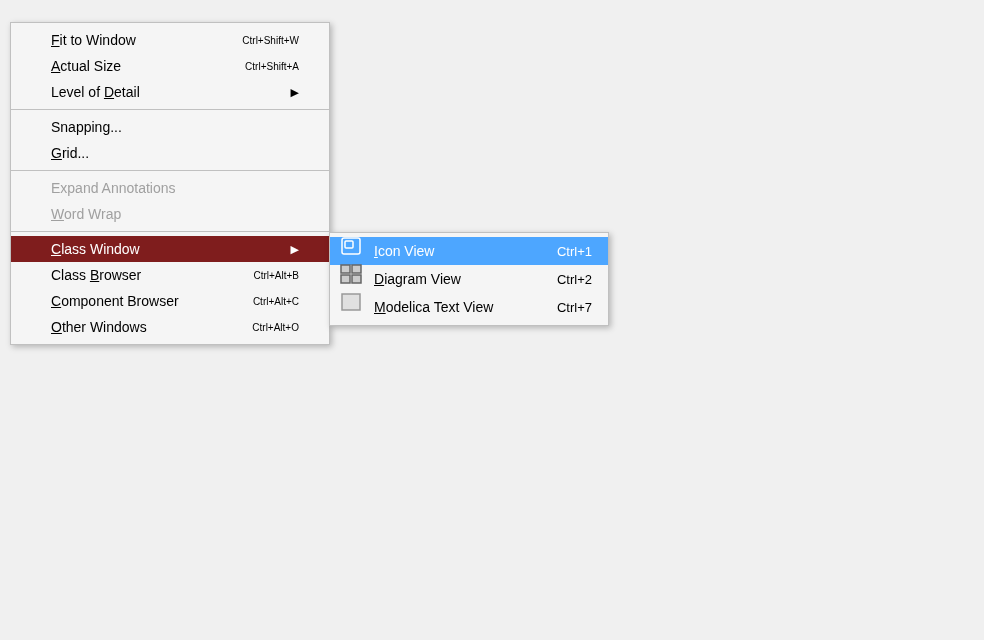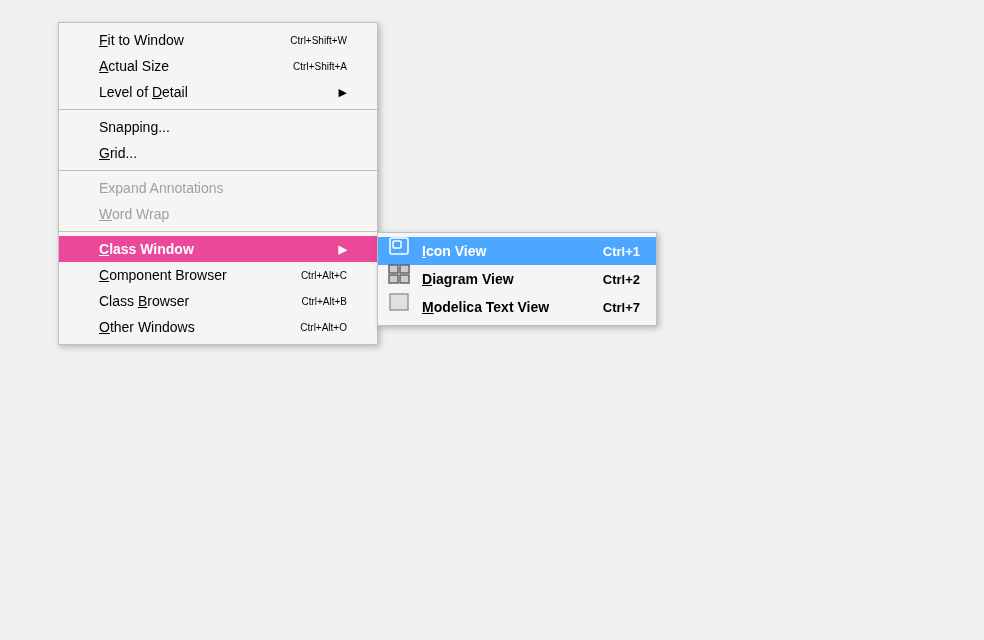--- a/index.html
+++ b/index.html
@@ -27,37 +27,35 @@
     .dropdown-menu {
       position: absolute;
       top: 22px;
       left: 10px;
       background: #f5f5f5;
       border: 1px solid #c0c0c0;
       box-shadow: 2px 2px 6px rgba(0,0,0,0.25);
       min-width: 320px;
       padding: 4px 0;
       z-index: 100;
-      margin-left: 48px;
     }
 
     .menu-item {
       display: flex;
       align-items: center;
       padding: 5px 30px 5px 40px;
       cursor: pointer;
       position: relative;
       color: #000;
       white-space: nowrap;
     }
 
     .menu-item:hover, .menu-item.active {
-      background: #ec4899;
+      background: #7f1d1d;
       color: #fff;
-      font-weight: bold;
     }
 
     .menu-item.disabled {
       color: #a0a0a0;
       cursor: default;
     }
 
     .menu-item .shortcut {
       margin-left: auto;
       padding-left: 40px;
@@ -230,27 +228,27 @@
           </svg>
         </div>
         <span><span class="underline-char">M</span>odelica Text View</span>
         <span class="shortcut">Ctrl+7</span>
       </div>
 
     </div>
   </div>
 
   <div class="menu-item">
+    <span>Class <span class="underline-char">B</span>rowser</span>
+    <span class="shortcut">Ctrl+Alt+B</span>
+  </div>
+
+  <div class="menu-item">
     <span><span class="underline-char">C</span>omponent Browser</span>
     <span class="shortcut">Ctrl+Alt+C</span>
   </div>
 
   <div class="menu-item">
-    <span>Class <span class="underline-char">B</span>rowser</span>
-    <span class="shortcut">Ctrl+Alt+B</span>
-  </div>
-
-  <div class="menu-item">
     <span><span class="underline-char">O</span>ther Windows</span>
     <span class="shortcut">Ctrl+Alt+O</span>
   </div>
 
 </div>
 
 </body></html>

